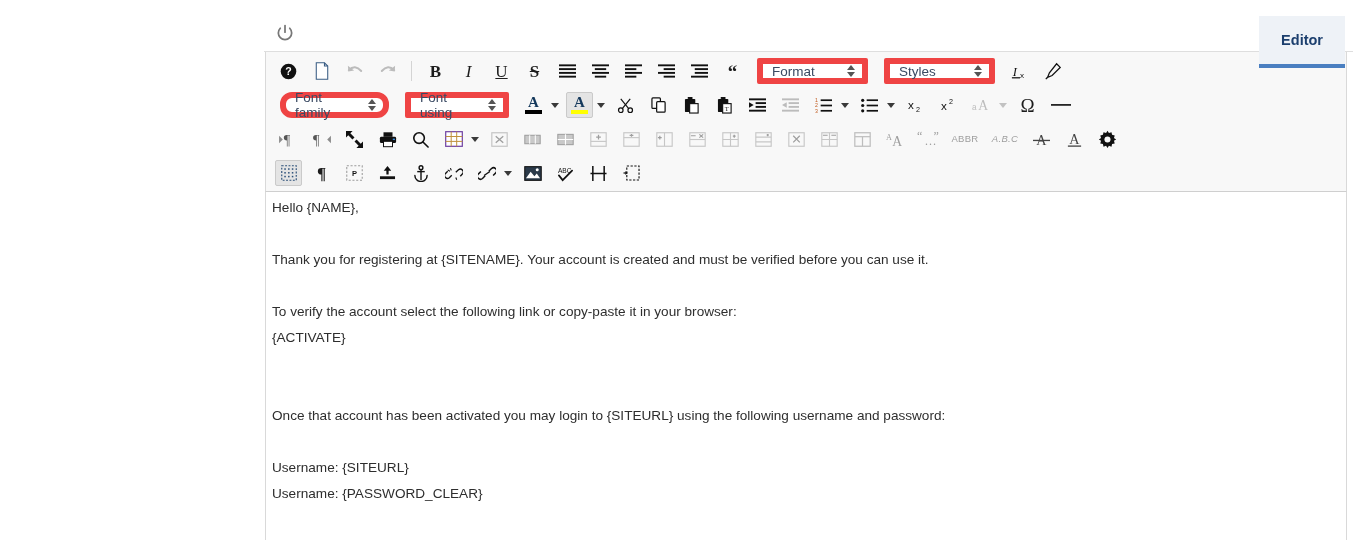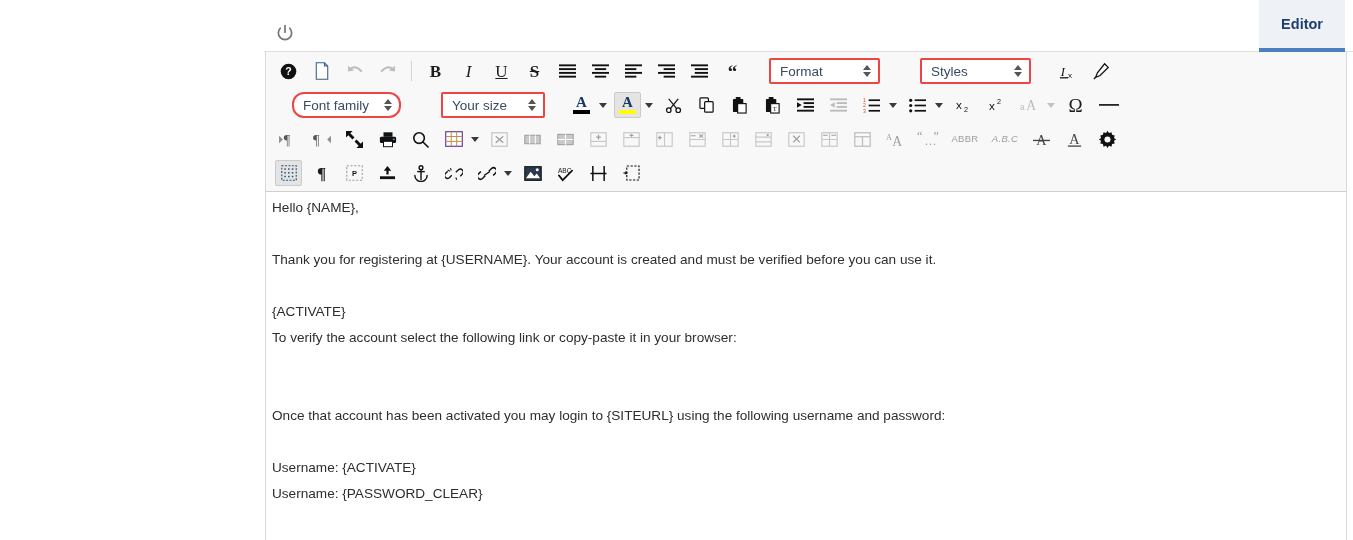--- a/index.html
+++ b/index.html
@@ -33,21 +33,21 @@
     position: relative; height: 52px; width: 1089px;
     border-bottom: 1px solid #dedede; background: #fff;
   }
   .power-btn {
     position: absolute; left: 8px; top: 20px;
     width: 26px; height: 26px; display:flex; align-items:center; justify-content:center;
     cursor: pointer;
   }
   .power-btn svg { display:block; }
 
-  .tabs { position: absolute; right: 8px; top: 0; height: 64px; display: flex; align-items: stretch; }
+  .tabs { position: absolute; right: 8px; top: 16px; height: 64px; display: flex; align-items: stretch; }
   .tab {
     display: flex; align-items: center; justify-content: center;
     padding: 0 22px; height: 52px; font-size: 14.5px; color: #4a5b78;
     cursor: pointer; position: relative; background: transparent;
   }
   .tab.active {
     background: #eef2f7; color: #1c3f6e; font-weight: bold;
     border-bottom: 4px solid #4a7fc1;
   }
 
@@ -82,22 +82,22 @@
   }
   .arrow i {
     display:block; width:0; height:0;
     border-left: 4.5px solid transparent; border-right: 4.5px solid transparent;
     border-top: 5px solid #3a3a3a;
   }
   .arrow.dim i { border-top-color: #c2c2c2; }
 
   
   .combo {
-    position: relative; height: 26px; margin: 0 20px; flex: none;
-    border: 2px solid #ef4444; background: #fff; border-radius: 2px;
+    position: relative; height: 26px; margin: 0 8px; flex: none;
+    border: 6px solid #ef4444; background: #fff; border-radius: 2px;
     display: flex; align-items: center; cursor: pointer;
     font-size: 13.5px; color: #3a4a63; padding: 0 22px 0 9px;
   }
   .combo .spin {
     position: absolute; right: 7px; top: 50%; transform: translateY(-50%);
     display: flex; flex-direction: column; gap: 2px;
   }
   .combo .spin i {
     display:block; width:0; height:0;
     border-left: 4px solid transparent; border-right: 4px solid transparent;
@@ -270,21 +270,21 @@
 
       <div class="trow">
         <div class="combo fontfam">
           <span>Font family</span>
           <span class="spin">
               <i class="up"></i>
               <i class="dn"></i>
             </span>
         </div>
         <div class="combo fontsize">
-          <span>Your size</span>
+          <span>Font using</span>
           <span class="spin">
               <i class="up"></i>
               <i class="dn"></i>
             </span>
         </div>
         <div class="tbtn colorbtn">
           <span class="ch">A</span>
             <span class="bar" style="background:#000;"></span>
         </div>
         <div class="arrow">
@@ -659,26 +659,26 @@
               <path d="M0.5 8.5 H4.5" stroke="#111" stroke-width="1.3"></path>
               <path d="M2.5 6.5 L4.8 8.5 L2.5 10.5 Z" fill="#111"></path>
             </svg>
         </div>
       </div>
     </div>
 
     <div class="editarea">
       <p class="doc-line">Hello {NAME},</p>
       <p class="doc-line doc-gap"></p>
-      <p class="doc-line">Thank you for registering at {USERNAME}. Your account is created and must be verified before you can use it.</p>
+      <p class="doc-line">Thank you for registering at {SITENAME}. Your account is created and must be verified before you can use it.</p>
       <p class="doc-line doc-gap"></p>
+      <p class="doc-line">To verify the account select the following link or copy-paste it in your browser:</p>
       <p class="doc-line">{ACTIVATE}</p>
-      <p class="doc-line">To verify the account select the following link or copy-paste it in your browser:</p>
       <p class="doc-line doc-gap"></p>
       <p class="doc-line doc-gap"></p>
       <p class="doc-line">Once that account has been activated you may login to {SITEURL} using the following username and password:</p>
       <p class="doc-line doc-gap"></p>
-      <p class="doc-line">Username: {ACTIVATE}</p>
+      <p class="doc-line">Username: {SITEURL}</p>
       <p class="doc-line">Username: {PASSWORD_CLEAR}</p>
     </div>
 
   </div>
 </div>
 
 </body></html>

